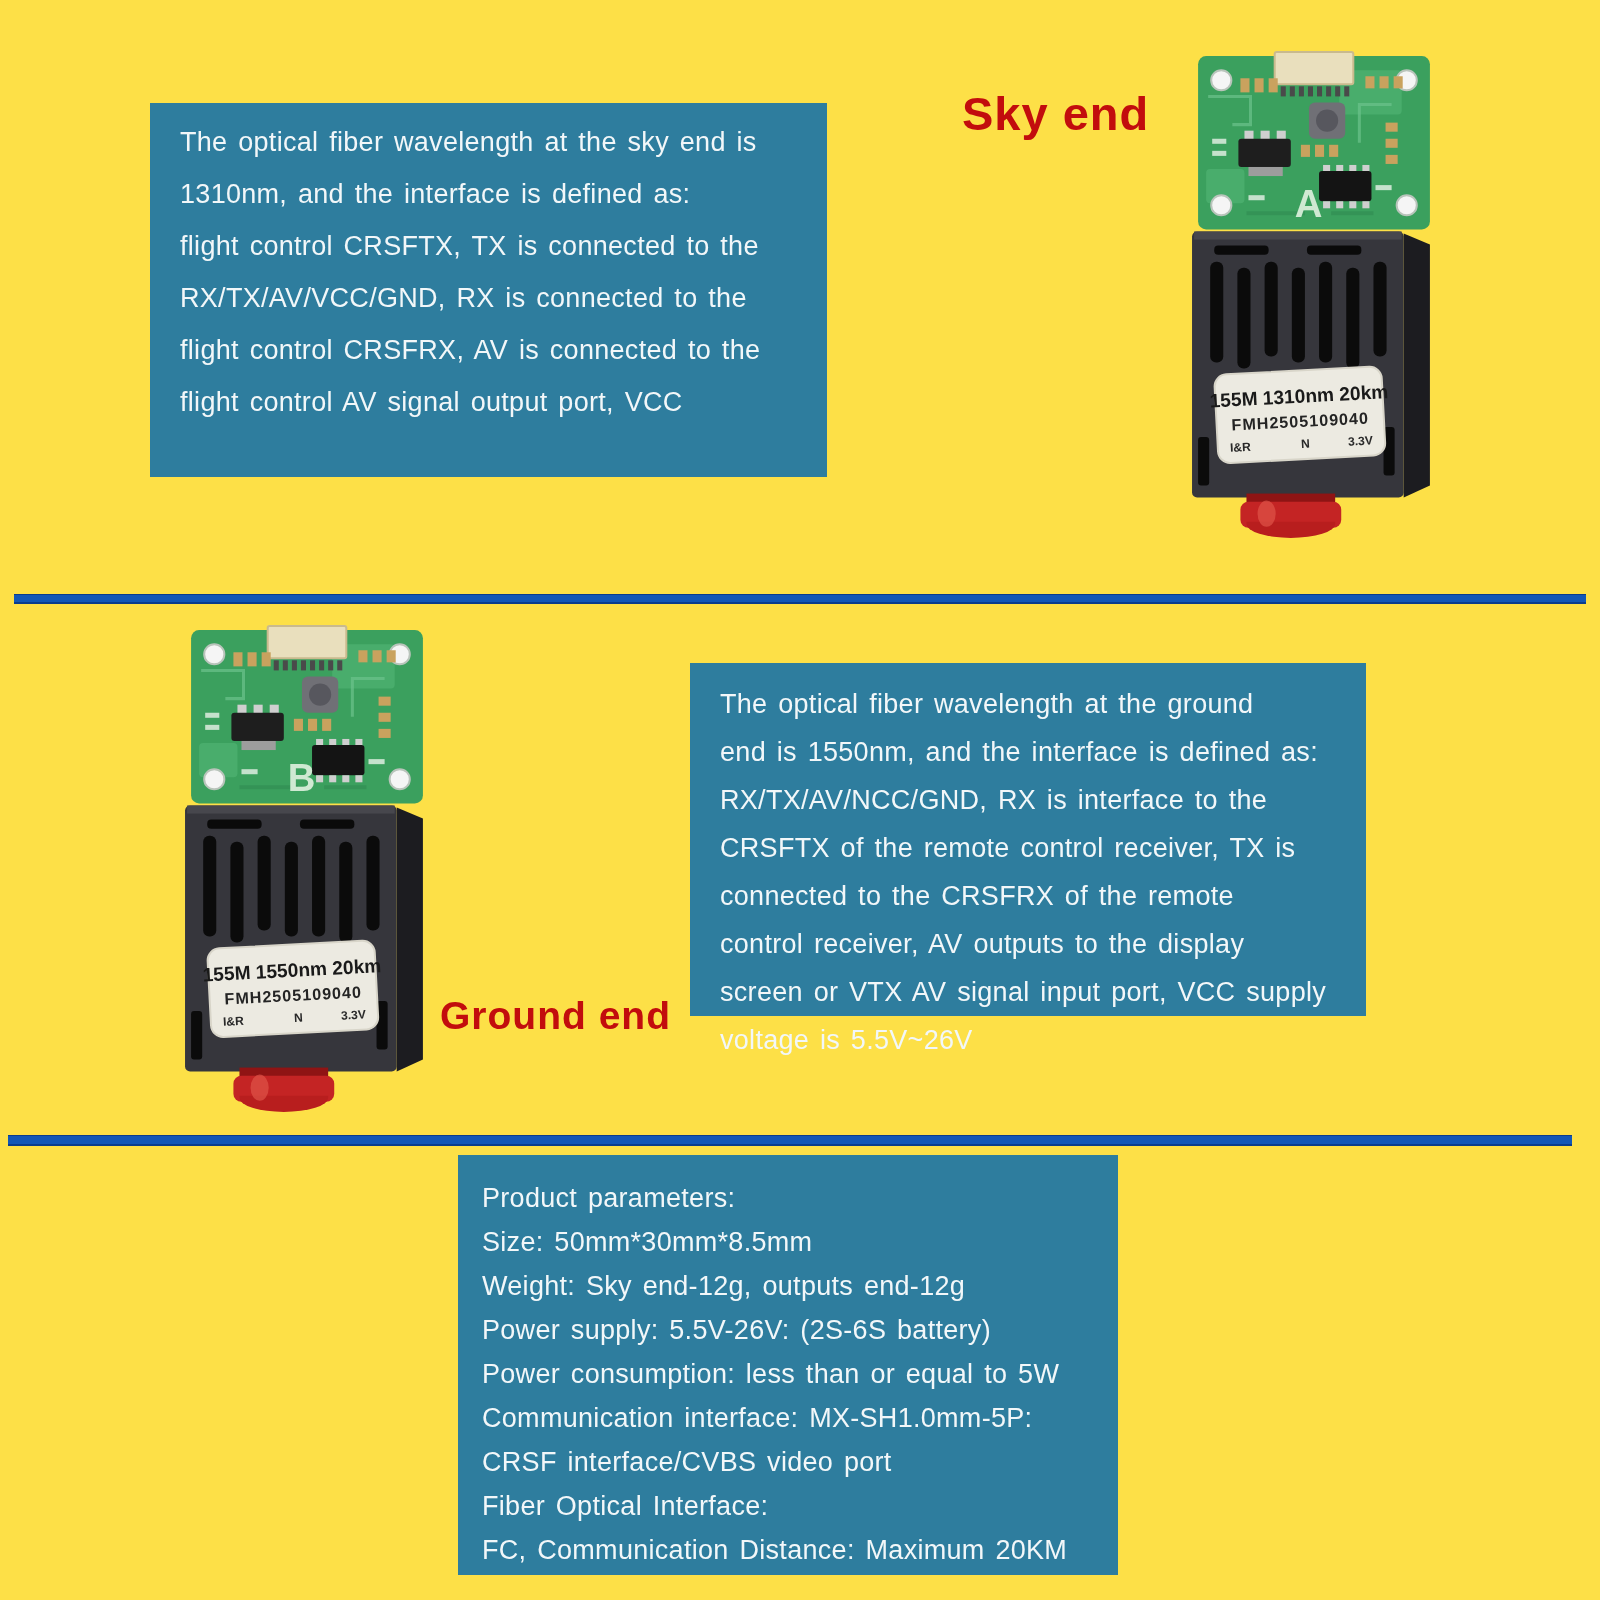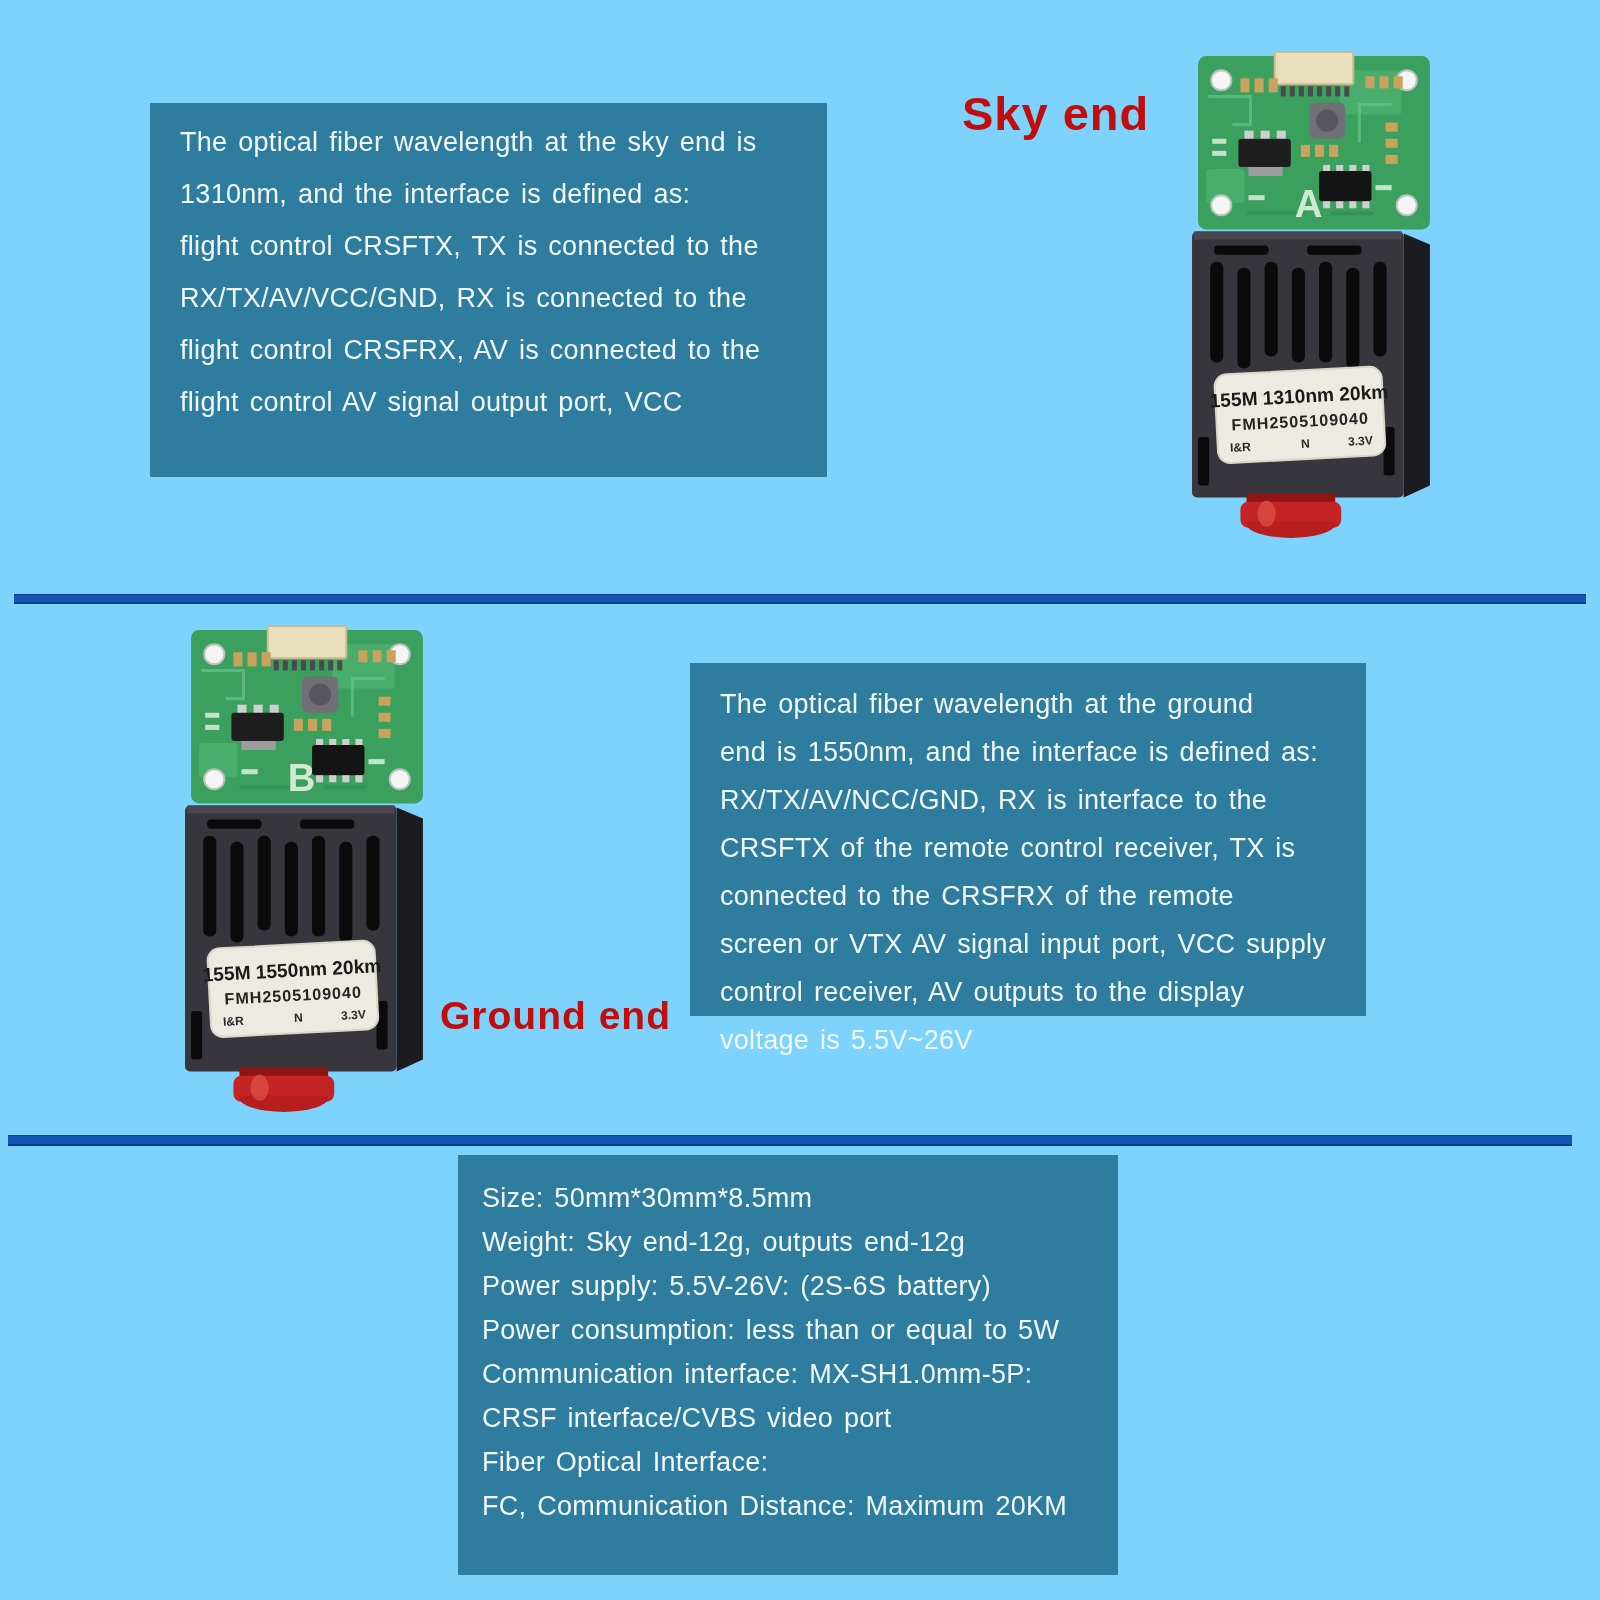--- a/index.html
+++ b/index.html
@@ -1,17 +1,17 @@
 <!DOCTYPE html>
 <html><head>
 <meta charset="utf-8">
 <style>
   html,body{margin:0;padding:0;background:#ffffff;}
   .canvas{
-    position:relative;width:1600px;height:1600px;background:#7dd3fc;
+    position:relative;width:1600px;height:1600px;background:#fde047;
     overflow:hidden;font-family:"Liberation Sans",sans-serif;
   }
   .panel{
     position:absolute;background:#2e7d9e;color:#f2f7f9;
     letter-spacing:0.3px;word-spacing:3px;box-sizing:border-box;
   }
   .panel .line{white-space:nowrap;}
   .sky-panel{left:150px;top:103px;width:677px;height:374px;padding:13px 0 0 30px;font-size:27px;line-height:52px;}
   .ground-panel{left:690px;top:663px;width:676px;height:353px;padding:17px 0 0 30px;font-size:27px;line-height:48px;}
   .params-panel{left:458px;top:1155px;width:660px;height:420px;padding:21px 0 0 24px;font-size:27px;line-height:44px;}
@@ -238,28 +238,29 @@
   </svg>
 
   <h2 class="heading ground-heading">Ground end</h2>
 
   <section class="panel ground-panel">
     <div class="line">The optical fiber wavelength at the ground</div>
     <div class="line">end is 1550nm, and the interface is defined as:</div>
     <div class="line">RX/TX/AV/NCC/GND, RX is interface to the</div>
     <div class="line">CRSFTX of the remote control receiver, TX is</div>
     <div class="line">connected to the CRSFRX of the remote</div>
+    <div class="line">control receiver, AV outputs to the display</div>
     <div class="line">screen or VTX AV signal input port, VCC supply</div>
-    <div class="line">control receiver, AV outputs to the display</div>
     <div class="line">voltage is 5.5V~26V</div>
   </section>
 
   <div class="divider divider-2"></div>
 
   <section class="panel params-panel">
+    <div class="line">Product parameters:</div>
     <div class="line">Size: 50mm*30mm*8.5mm</div>
     <div class="line">Weight: Sky end-12g, outputs end-12g</div>
     <div class="line">Power supply: 5.5V-26V: (2S-6S battery)</div>
     <div class="line">Power consumption: less than or equal to 5W</div>
     <div class="line">Communication interface: MX-SH1.0mm-5P:</div>
     <div class="line">CRSF interface/CVBS video port</div>
     <div class="line">Fiber Optical Interface:</div>
     <div class="line">FC, Communication Distance: Maximum 20KM</div>
   </section>
 

